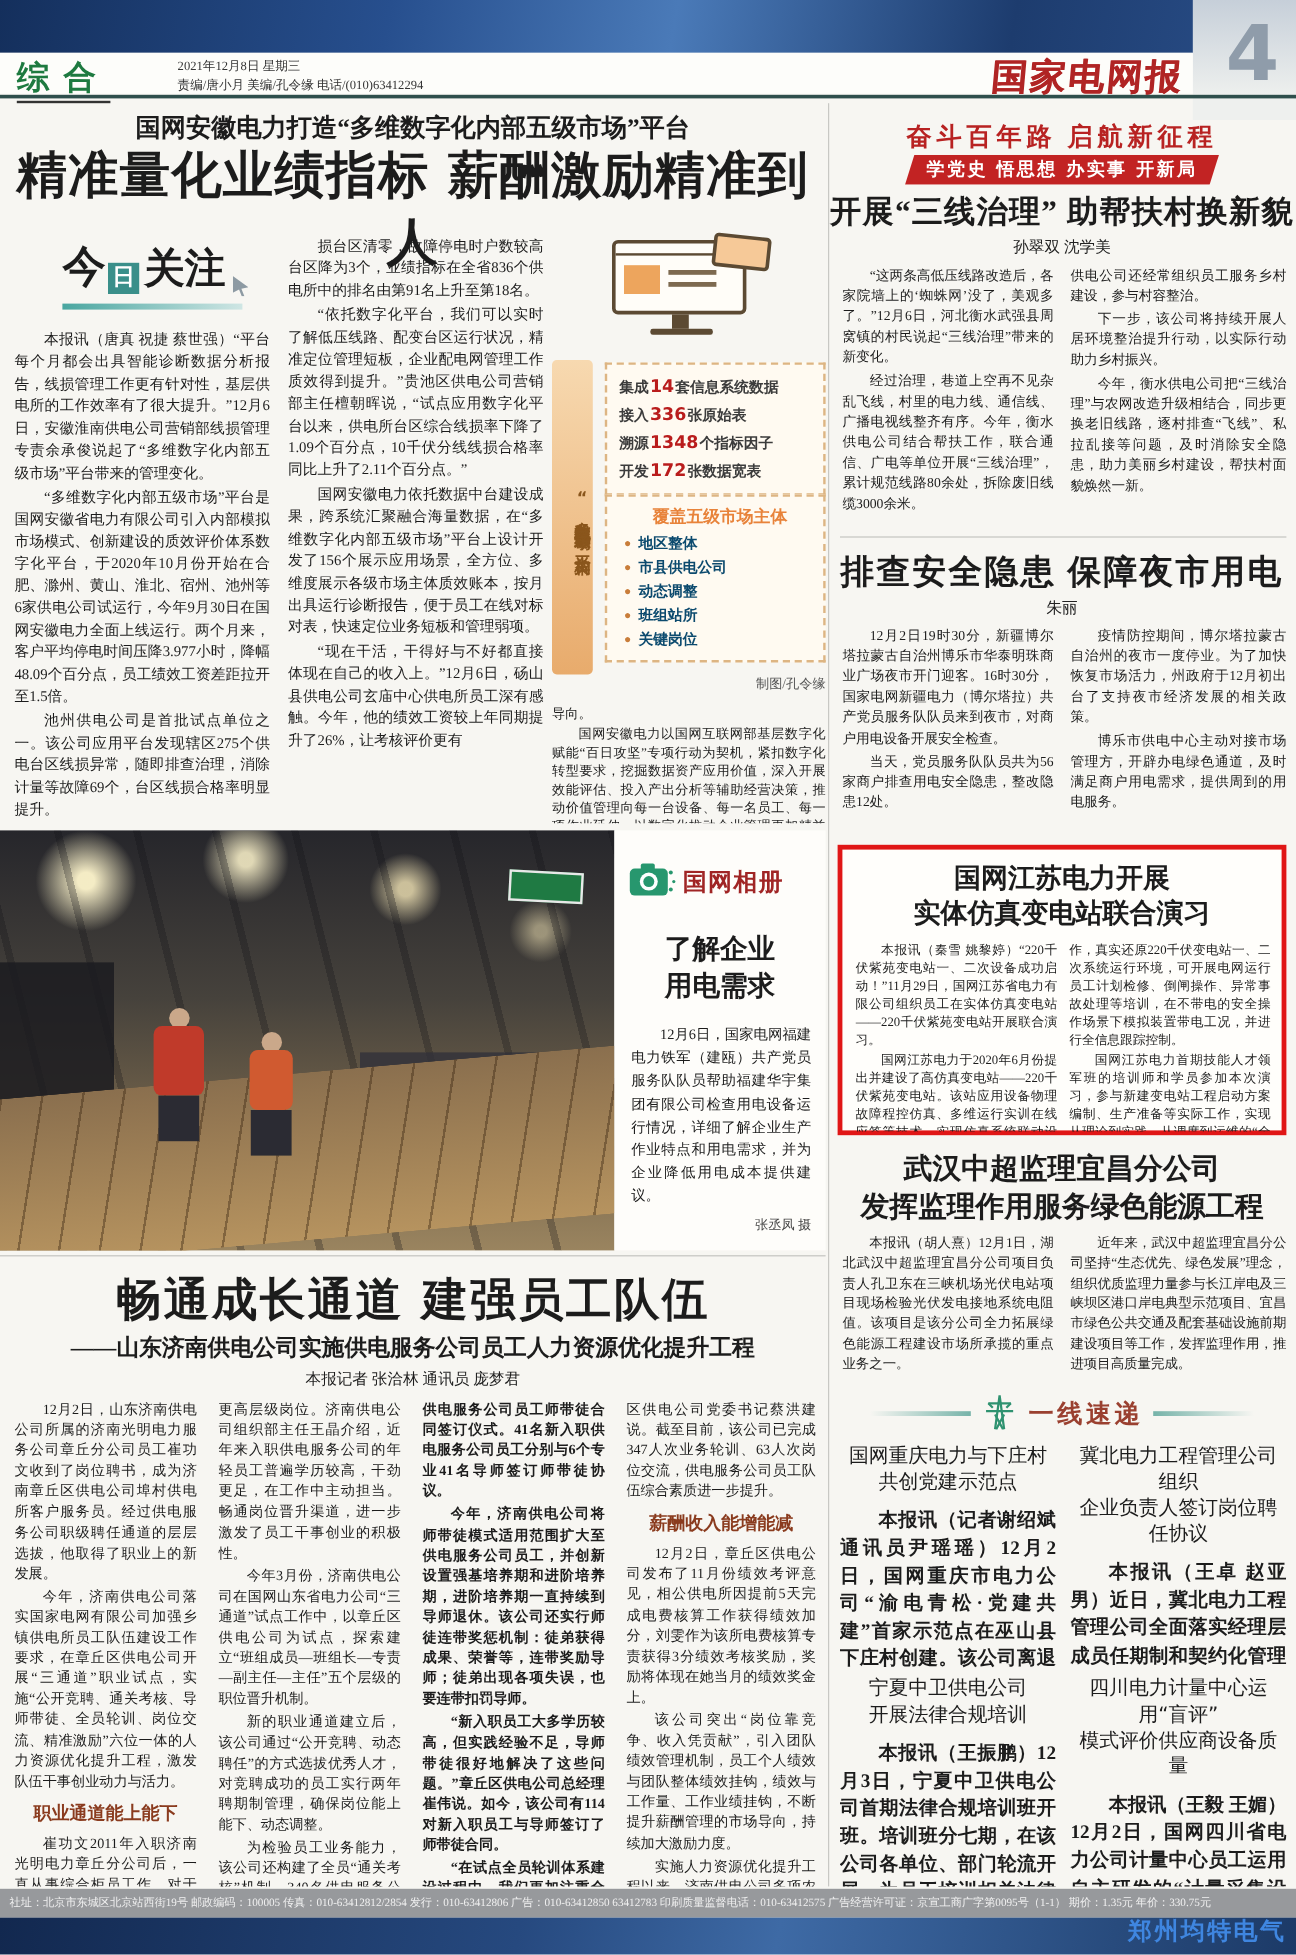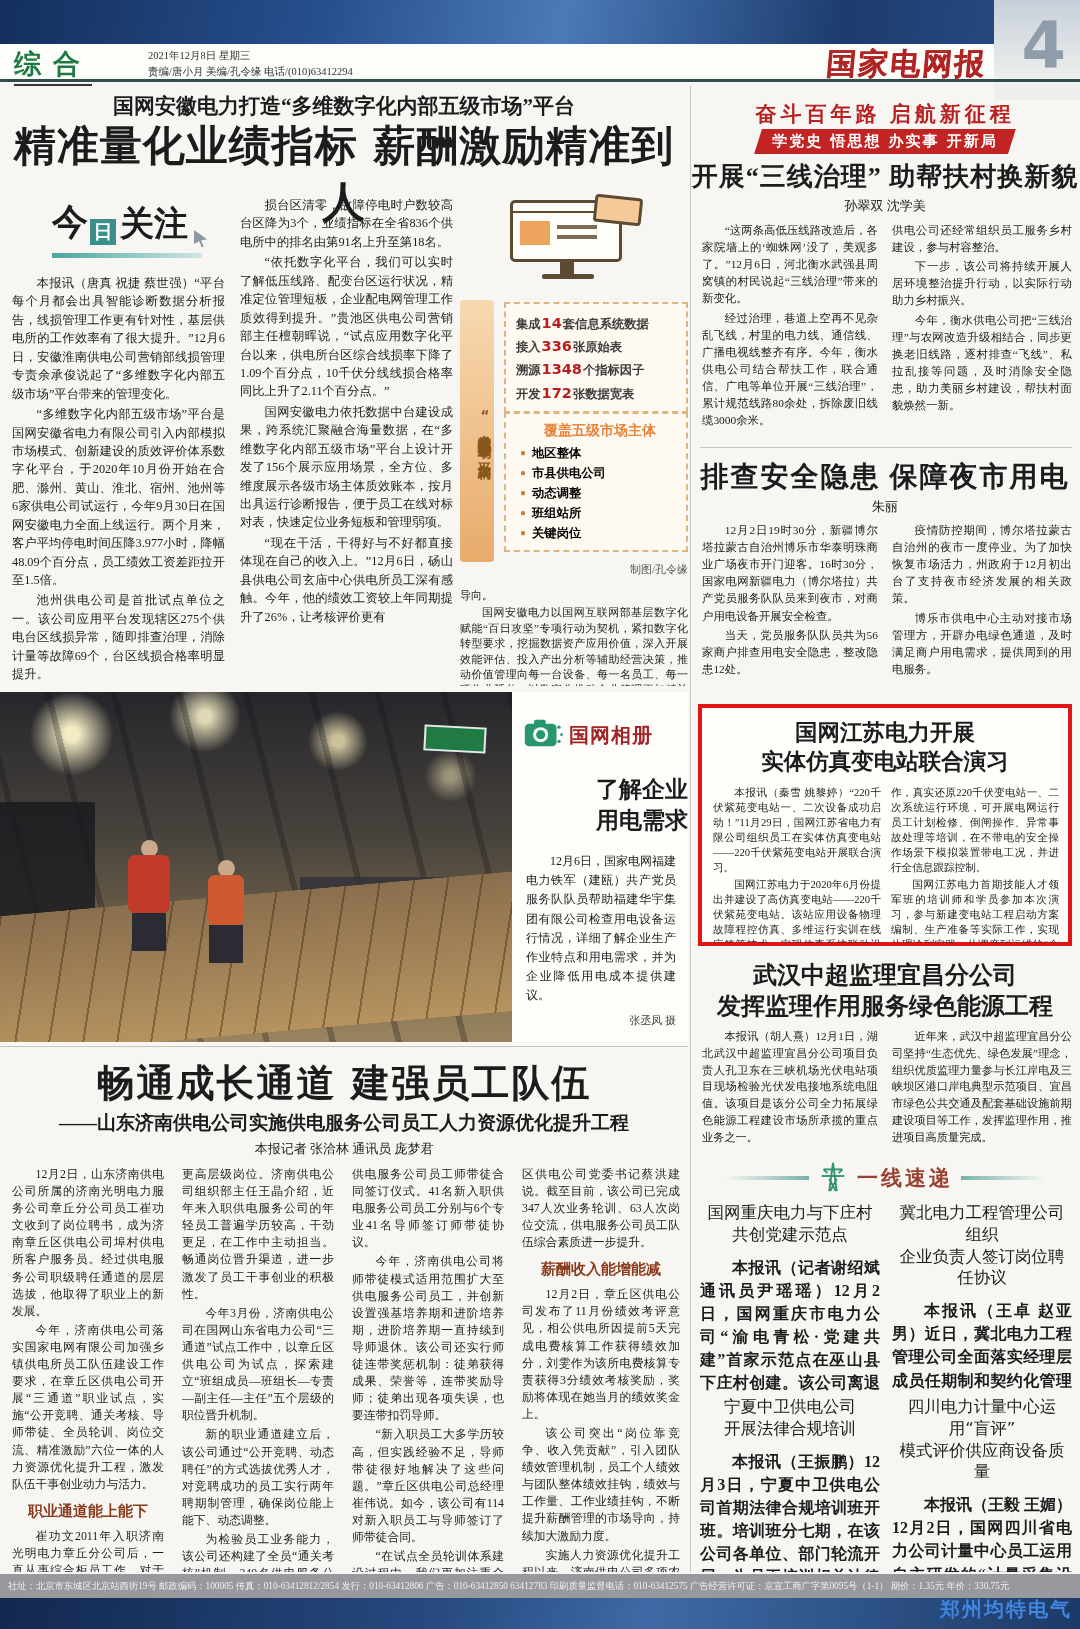--- a/index.html
+++ b/index.html
@@ -67,21 +67,21 @@
     font-family:"DejaVu Sans",sans-serif; }
   .stat-box { position:absolute; left:44px; top:106px; width:184px; border:2px dashed #ddb583;
     background:#fffaf1; padding:8px 6px 6px 10px; }
   .stat-line { font-size:12.3px; font-weight:bold; color:#3c3c3c; line-height:1.6;
     font-family:"DejaVu Sans",sans-serif; }
   .stat-line b { color:#b91c1c; font-size:14.5px; padding:0 1px; }
   .cov-box { position:absolute; left:44px; top:216px; width:184px; border:2px dashed #ddb583;
     background:#fffaf1; padding:8px 6px 6px 14px; }
   .cov-title { text-align:center; color:#e8833a; font-weight:bold; font-size:14px; margin-bottom:4px;
     font-family:"DejaVu Sans",sans-serif; }
-  .cov-item { font-size:12.3px; font-weight:bold; color:#000000; line-height:1.62;
+  .cov-item { font-size:12.3px; font-weight:bold; color:#0c4a6e; line-height:1.62;
     font-family:Liberation Sans, sans-serif; }
   .cov-item::before { content:"●"; color:#c97d3a; font-size:10px; margin-right:6px; vertical-align:1px; }
   .info-credit { position:absolute; left:44px; top:366px; width:184px; text-align:right;
     font-size:11px; color:#555; }
 
   
   .photo { position:absolute; left:0; top:692px; width:512px; height:350px; overflow:hidden;
     background:linear-gradient(180deg,#26262b 0%,#46423c 40%,#6f6049 68%,#9a845f 100%); }
   .ph-lights { position:absolute; inset:0;
     background:radial-gradient(circle at 14% 12%,rgba(255,246,205,.95) 0 7px,transparent 42px),
@@ -101,31 +101,31 @@
   .w-head { width:17px; height:17px; border-radius:50%; background:#caa88a; margin:0 auto; }
   .w-vest { width:42px; height:58px; border-radius:7px; background:#c03a2a; margin-top:-2px; }
   .w-legs { width:34px; height:38px; background:#2b2b33; margin:0 auto; }
   .worker2 .w-vest { background:#d05a30; width:36px; height:50px; }
   .ph-sign { position:absolute; left:424px; top:34px; width:62px; height:26px; background:#1f7a43;
     border:2px solid #e8e8e8; transform:rotate(3deg); }
 
   .album { position:absolute; left:512px; top:692px; width:176px; height:350px; background:#fefdfa; }
   .album-head { display:flex; align-items:center; gap:5px; margin:26px 0 0 12px; }
   .album-label { font-size:20px; font-weight:bold; color:#a02525; letter-spacing:1px; }
-  .album-title { margin-top:22px; text-align:right; font-size:23px; font-weight:900; line-height:1.35; }
+  .album-title { margin-top:22px; text-align:center; font-size:23px; font-weight:900; line-height:1.35; }
   .album-body { margin:16px 12px 0 14px; font-size:12px; line-height:1.6; text-align:justify; text-indent:2em; }
   .album-credit { position:absolute; right:12px; bottom:14px; font-size:11px; color:#444; }
 
   
   .g-title { position:absolute; left:0; top:1058px; width:688px; text-align:center; font-size:38px;
     font-weight:900; font-family:"DejaVu Sans","Liberation Sans",sans-serif; letter-spacing:2px; }
   .g-sub { position:absolute; left:0; top:1110px; width:688px; text-align:center; font-size:19px; font-weight:bold; }
   .g-byline { position:absolute; left:0; top:1140px; width:688px; text-align:center; font-size:13px; }
   .g-col { position:absolute; top:1166px; width:152px; height:406px; font-size:11.8px; line-height:1.45; overflow:hidden; }
-  .g-c1 { left:12px; } .g-c2 { left:182px; } .g-c3 { left:352px; } .g-c4 { left:522px; width:158px; }
+  .g-c1 { left:12px; } .g-c2 { left:182px; } .g-c3 { left:352px;font-weight:bold; } .g-c4 { left:522px; width:158px; }
   .g-sub-head { text-align:center; font-size:15px; font-weight:bold; color:#8a3b1e; margin:8px 0 5px;
     font-family:"DejaVu Sans",sans-serif; }
 
   
   .r1-kicker { position:absolute; left:690px; top:100px; width:390px; text-align:center; font-size:21px;
     font-weight:bold; color:#b82222; letter-spacing:4px; }
   .r1-banner-wrap { position:absolute; left:690px; top:129px; width:390px; text-align:center;border-radius:12px; }
   .r1-banner { display:inline-block; background:#c22323; color:#fff; font-weight:bold; font-size:15px;
     padding:3px 18px; letter-spacing:2px; clip-path:polygon(3% 0,100% 0,97% 100%,0 100%);
     font-family:"DejaVu Sans",sans-serif; }

